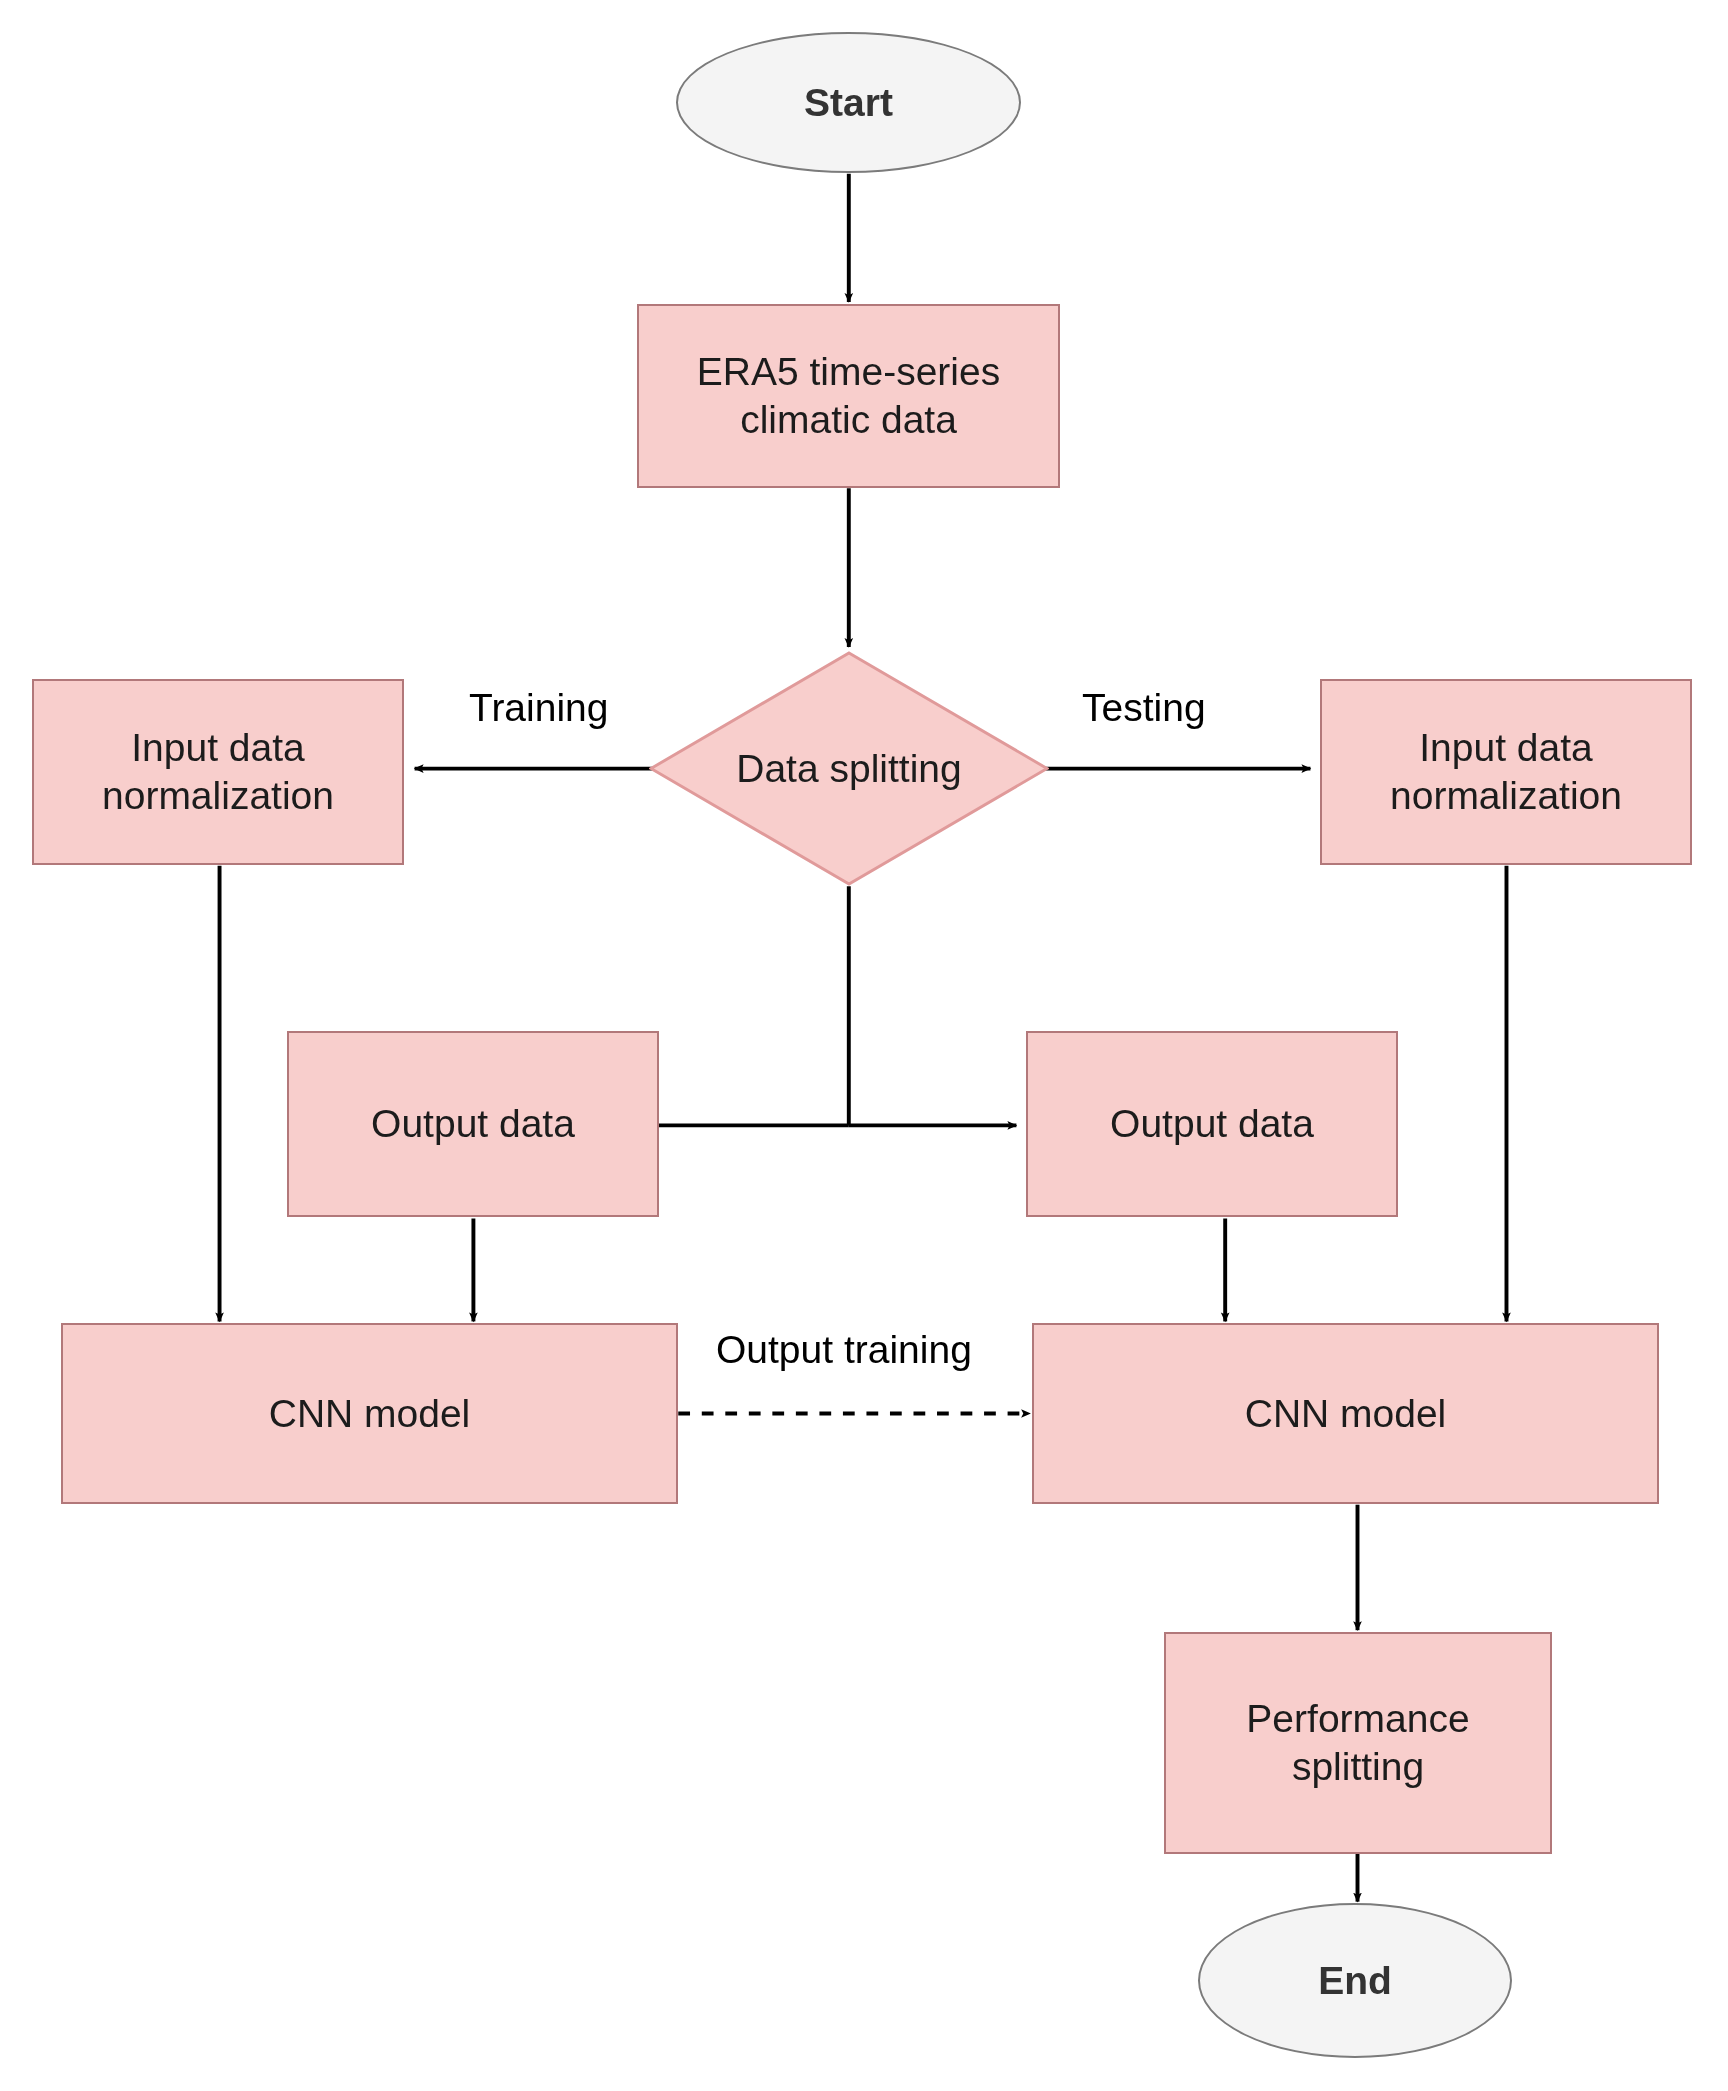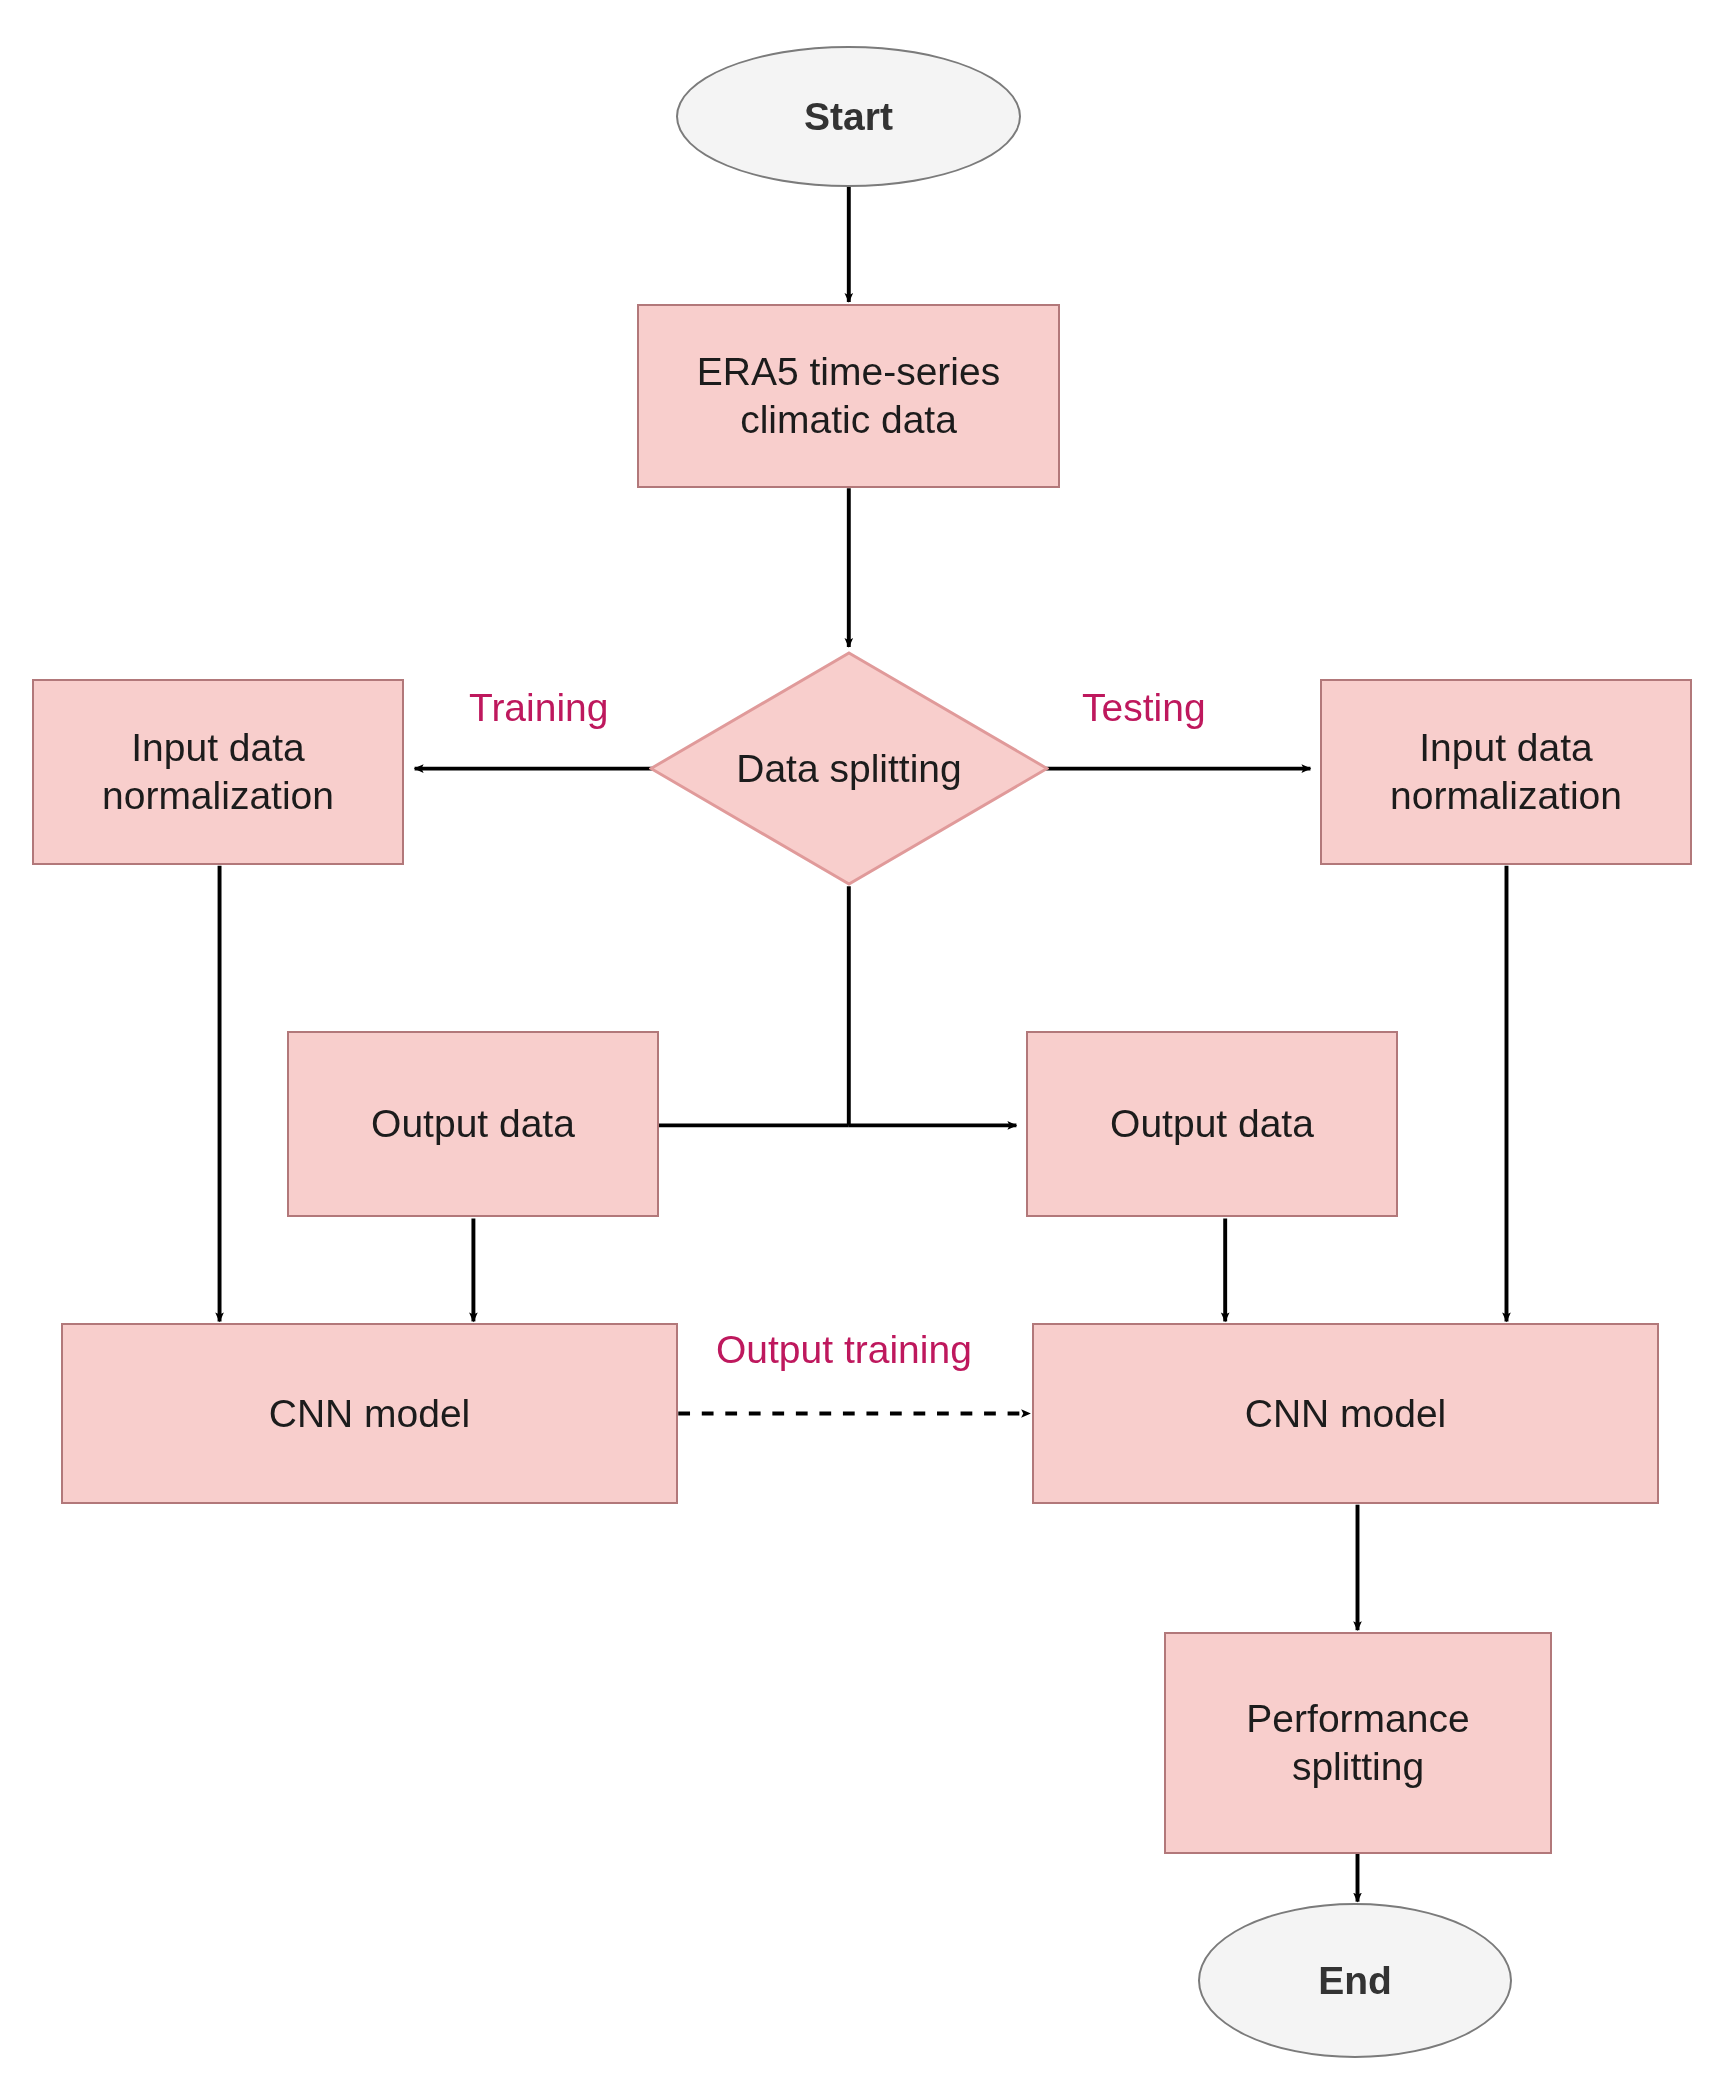--- a/index.html
+++ b/index.html
@@ -67,21 +67,21 @@
     display: flex;
     align-items: center;
     justify-content: center;
     font-size: 39px;
     color: #1c1c1c;
     text-align: right;
   }
   .edge-label {
     position: absolute;
     font-size: 39px;
-    color: #be185d;
+    color: #000000;
     white-space: nowrap;
     background: transparent;
   }
 </style>
 </head>
 <body>
 
 <div id="page">
 
   <svg id="edge-layer" viewBox="0 0 1763 2134" xmlns="http://www.w3.org/2000/svg">
@@ -115,21 +115,21 @@
 
     <line x1="1537" y1="883" x2="1537" y2="1348" stroke="#000000" stroke-width="4" marker-end="url(#arrow)"></line>
 
     <line x1="692" y1="1442" x2="1051" y2="1442" stroke="#000000" stroke-width="4" stroke-dasharray="12 12" marker-end="url(#arrow)"></line>
 
     <line x1="1385" y1="1535" x2="1385" y2="1663" stroke="#000000" stroke-width="4" marker-end="url(#arrow)"></line>
 
     <line x1="1385" y1="1890" x2="1385" y2="1940" stroke="#000000" stroke-width="4" marker-end="url(#arrow)"></line>
   </svg>
 
-  <div class="node terminator" style="left:676px; top:46px; width:345px; height:141px;">
+  <div class="node terminator" style="left:676px; top:32px; width:345px; height:141px;">
     <span>Start</span>
   </div>
 
   <div class="node proc" style="left:637px; top:304px; width:423px; height:184px; flex-direction:column;">
     <span>ERA5 time-series</span>
     <span>climatic data</span>
   </div>
 
   <div class="decision-wrap" style="left:649px; top:651px; width:400px; height:235px;">
     <svg class="decision-shape" viewBox="0 0 408 240" preserveAspectRatio="none" xmlns="http://www.w3.org/2000/svg">

